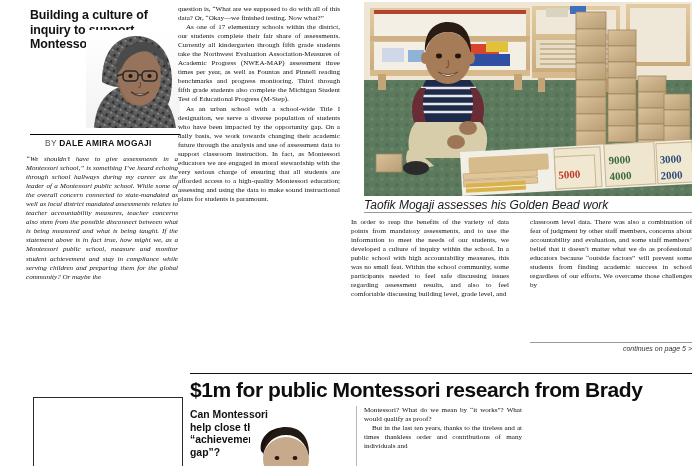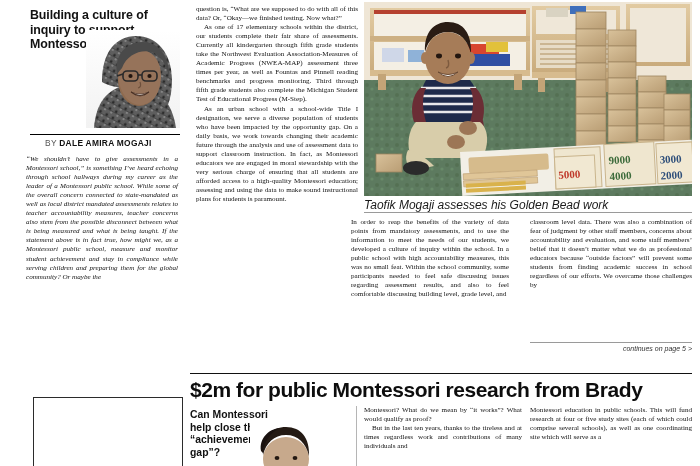--- a/index.html
+++ b/index.html
@@ -50,21 +50,21 @@
     font-family:"Liberation Sans", sans-serif;
     font-size:8.4px;
     letter-spacing:0.3px;
     color:#222;
   }
   .byline .by{font-weight:normal;color:#555;padding-left:15px;}
   .byline .nm{font-weight:bold;color:#111;}
 
   
   .col1{position:absolute;left:26px;top:155px;width:152px;font-style:italic;}
-  .col2{position:absolute;left:196px;top:5px;width:162px;}
+  .col2{position:absolute;left:178px;top:5px;width:162px;}
   .col3{position:absolute;left:351px;top:218px;width:158px;}
   .col4{position:absolute;left:530px;top:218px;width:162px;}
 
   
   .hero{
     position:absolute;left:364px;top:2px;width:328px;height:194px;
     overflow:hidden;background:#7e8b72;
   }
   .hero svg{display:block;}
   .caption{
@@ -352,38 +352,35 @@
   <div class="body-col col4">
     <p>classroom level data. There was also a combination of fear of judgment by other staff members, concerns about accountability and evaluation, and some staff members’ belief that it doesn’t matter what we do as professional educators because “outside factors” will prevent some students from finding academic success in school regardless of our efforts. We overcame those challenges by</p>
   </div>
 
   <div class="cont-rule"></div>
   <div class="continues">continues on page 5 &gt;</div>
 
   <div class="empty-box"></div>
 
   <div class="art2-rule"></div>
-  <div class="art2-head">$2m for public Montessori research from Brady</div>
+  <div class="art2-head">$1m for public Montessori research from Brady</div>
   <div class="art2-sub">Can Montessori help close the “achievement gap”?</div>
 
   <div class="art2-photo">
     <svg width="72" height="41" viewBox="0 0 72 41" role="img">
       <rect width="72" height="41" fill="#ffffff"></rect>
       <ellipse cx="36" cy="34" rx="23" ry="22" fill="#c7a98c"></ellipse>
       <path d="M13 30 C12 12 22 2 36 2 C51 2 60 13 59 31 C56 18 48 10 36 10 C24 10 16 18 13 30 Z" fill="#241a14"></path>
       <path d="M11 26 C9 14 18 4 30 3 C20 8 14 16 13 28 Z" fill="#1a1210"></path>
       <ellipse cx="27" cy="33" rx="2.4" ry="2" fill="#231812"></ellipse>
       <ellipse cx="45" cy="33" rx="2.4" ry="2" fill="#231812"></ellipse>
     </svg>
   </div>
 
   <div class="vrule" style="left:356px;top:406px;height:60px;"></div>
 
   <div class="body-col col2b">
     <p>Montessori? What do we mean by “it works”? What would qualify as proof?</p>
-    <p>But in the last ten years, thanks to the tireless and at times regardless work and contributions of many individuals and</p>
-  </div>
-
-  <div class="body-col col3b">
-    <p>Montessori education in public schools. This will fund research at four or five study sites (each of which could comprise several schools), as well as one coordinating site which will serve as a</p>
-  </div>
+    <p>But in the last ten years, thanks to the tireless and at times thankless order and contributions of many individuals and</p>
+  </div>
+
 
 </div>
 
 </body></html>

